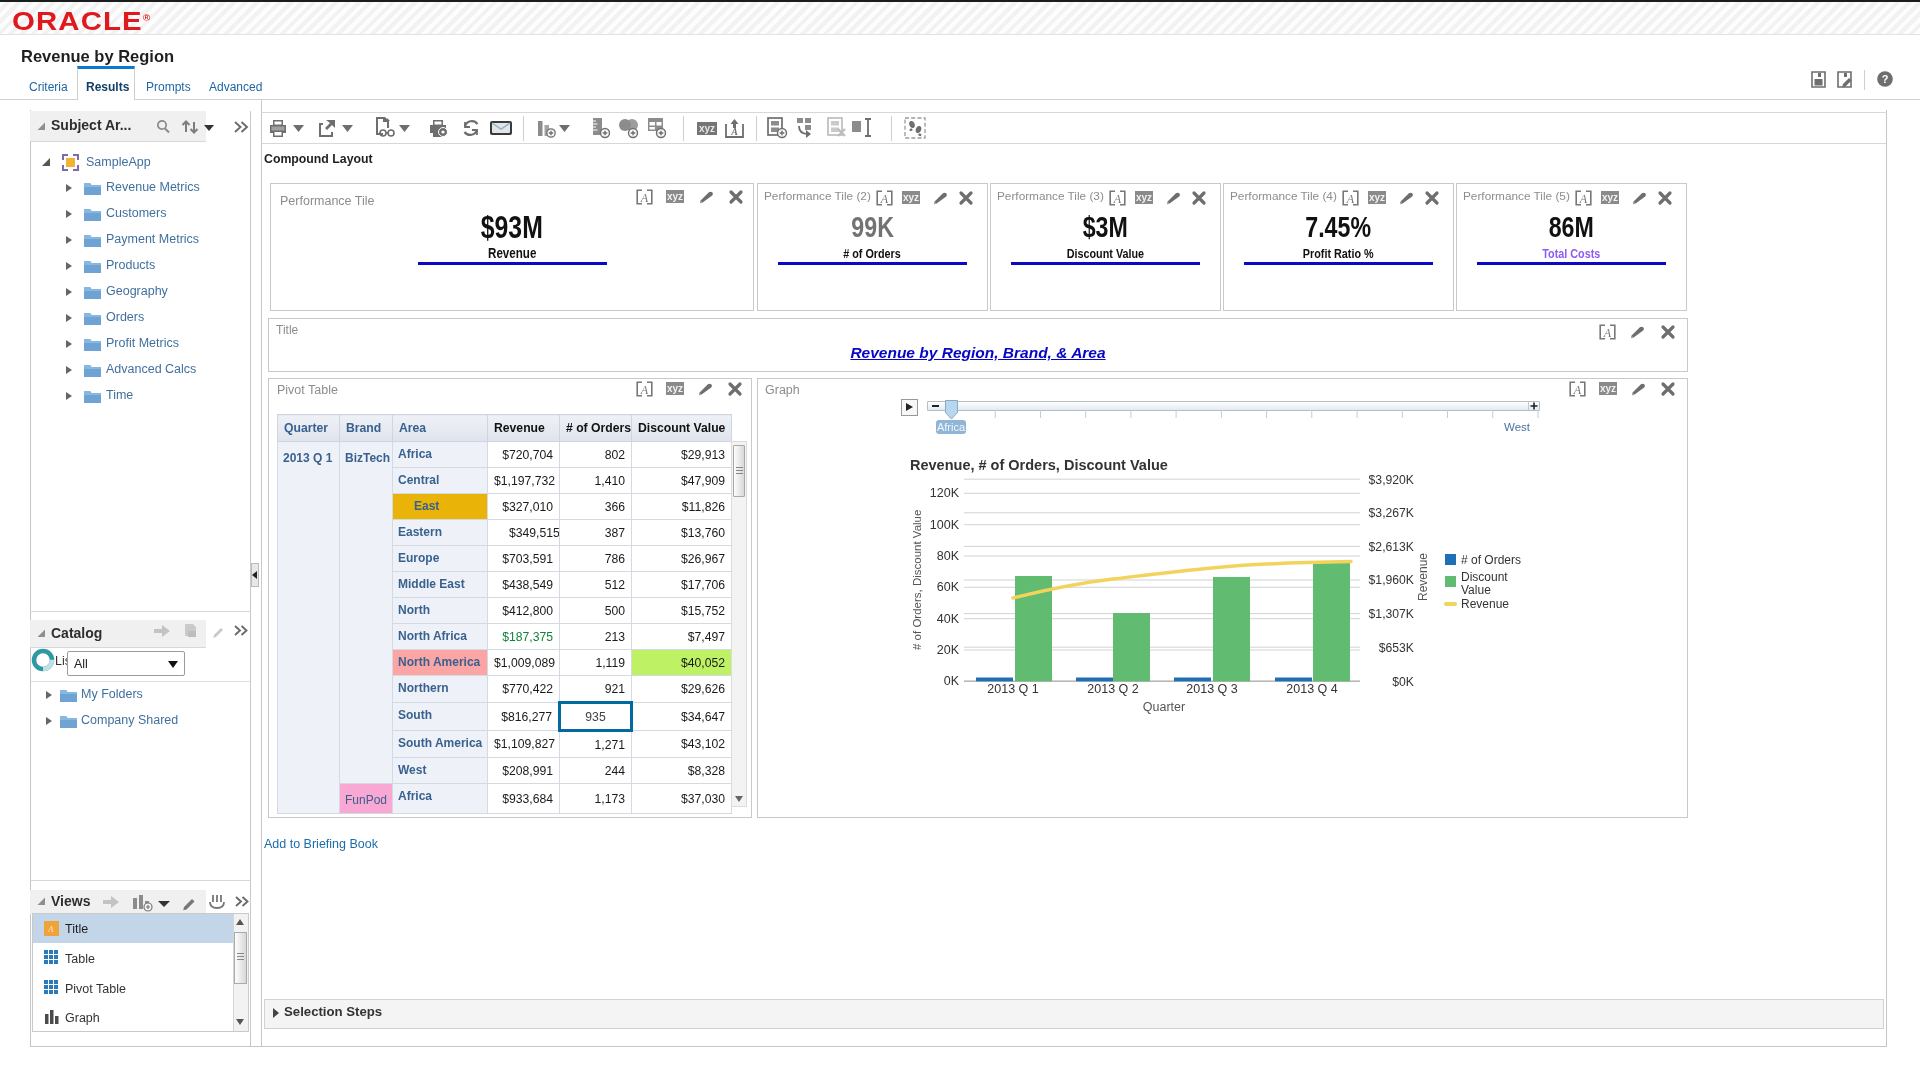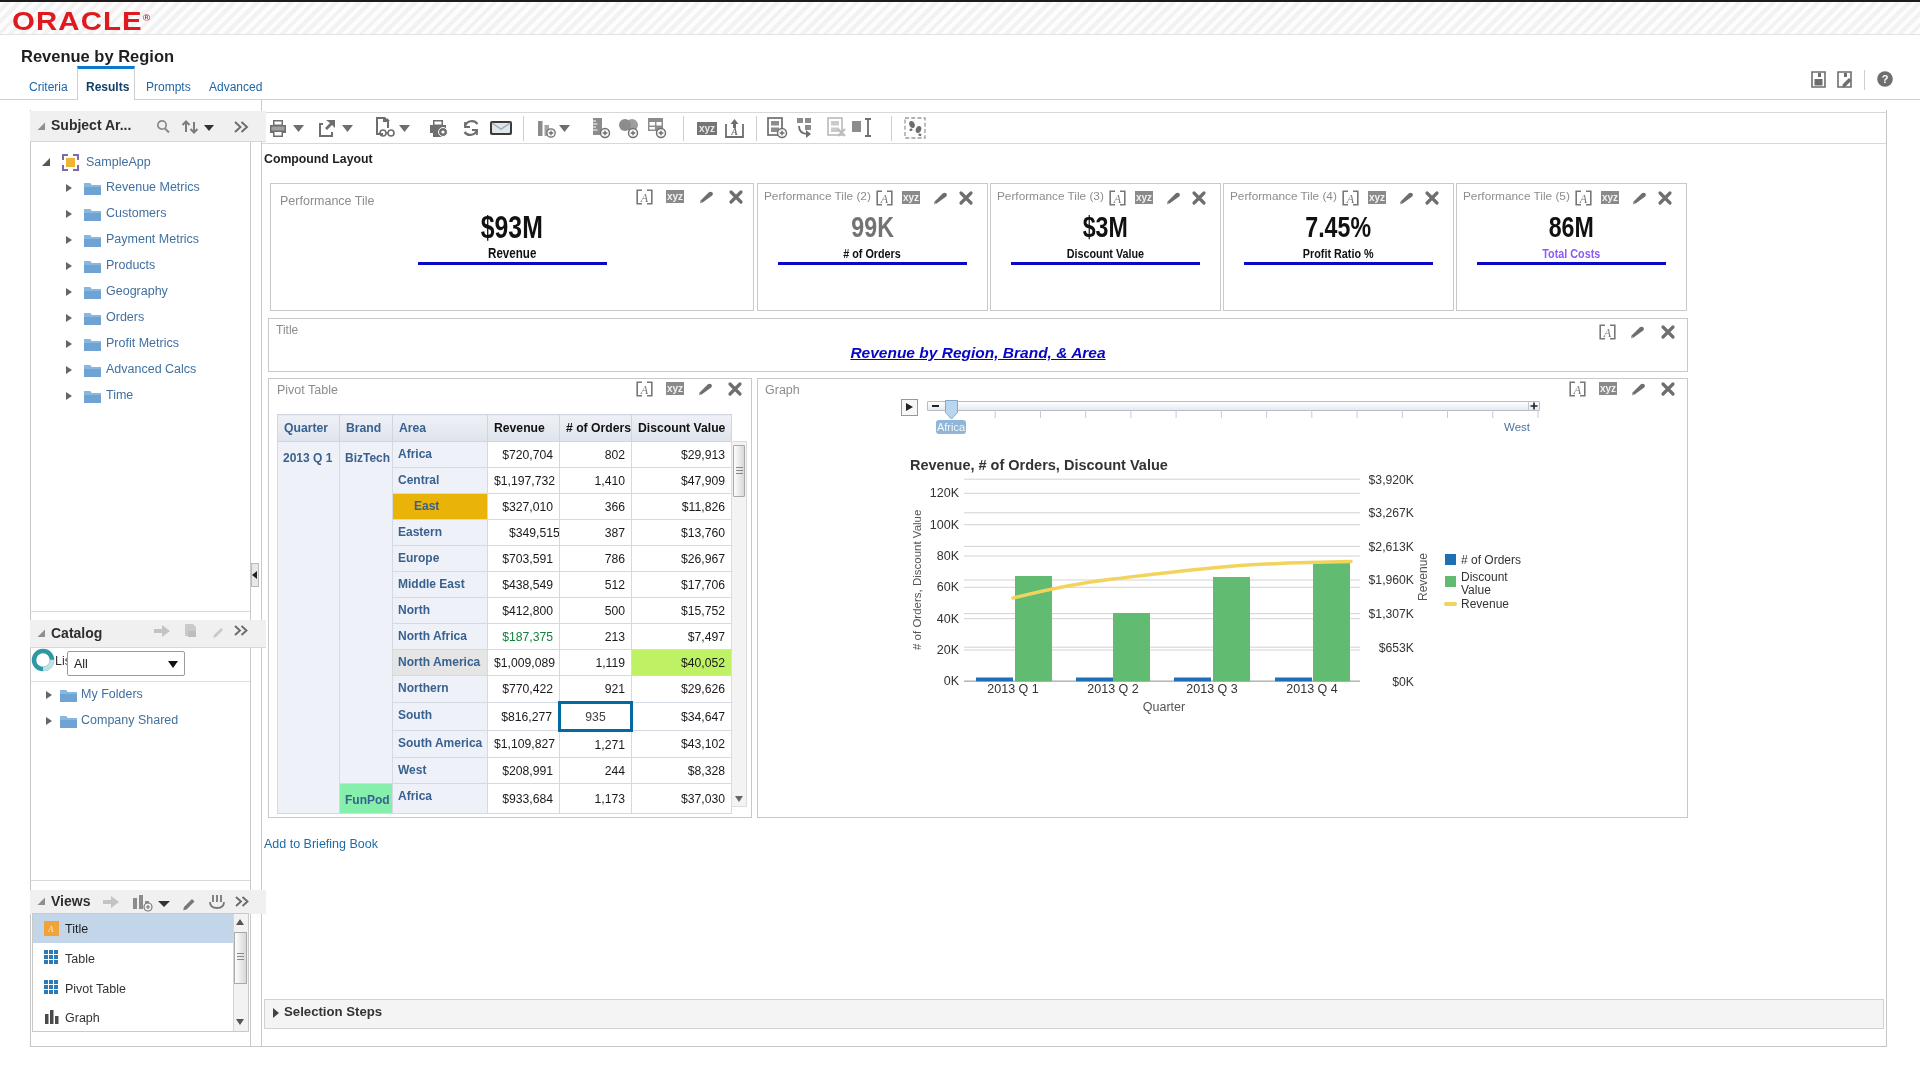--- a/index.html
+++ b/index.html
@@ -1,21 +1,21 @@
 <!DOCTYPE html>
 <html><head>
 <meta charset="utf-8">
 <style>
 html,body{margin:0;padding:0;width:1920px;height:1080px;background:#fff;
 font-family:"Liberation Sans",sans-serif;overflow:hidden;}
 .abs{position:absolute;}
 .gray{color:#8d8d8d;}
 svg{display:block;}
 .treetxt{color:#41709f;font-size:12.5px;}
-.phdr{position:absolute;left:30px;width:236px;height:31px;background:#f0f0f0;
+.phdr{position:absolute;left:30px;width:176px;height:31px;background:#f0f0f0;
 border-bottom:1px solid #d8d8d8;box-sizing:border-box;padding-left:28px;}
 .phdr b{position:absolute;left:21px;top:6px;font-size:14px;color:#2e2e2e;}
 .vline{position:absolute;width:1px;background:#c9c9c9;}
 .hline{position:absolute;height:1px;background:#c9c9c9;}
 </style>
 </head>
 <body>
 
 <div class="abs" style="left:0;top:0;width:1920px;height:2px;background:#1c1c1c;"></div>
 <div class="abs" style="left:0;top:2px;width:1920px;height:32px;background:repeating-linear-gradient(135deg,#fdfdfd 0 4px,#f2f2f2 4px 8px);border-bottom:1px solid #e2e2e2;"></div>
@@ -604,21 +604,21 @@
         <td style="border:1px solid #d4dae2;background:#fff;color:#1a1a1a;padding:0 6px;text-align:right;overflow:hidden;height:25px;">500</td>
         <td style="border:1px solid #d4dae2;background:#fff;color:#1a1a1a;padding:0 6px;text-align:right;overflow:hidden;height:25px;">$15,752</td>
       </tr>
       <tr>
         <td style="border:1px solid #d4dae2;background:#eef2f8;color:#39618f;font-weight:bold;padding:0 2px 0 5px;text-align:left;vertical-align:top;overflow:hidden;line-height:25px;font-size:12px;height:25px;">North Africa</td>
         <td style="border:1px solid #d4dae2;background:#fff;color:#15803d;padding:0 6px;text-align:right;overflow:hidden;height:25px;">$187,375</td>
         <td style="border:1px solid #d4dae2;background:#fff;color:#1a1a1a;padding:0 6px;text-align:right;overflow:hidden;height:25px;">213</td>
         <td style="border:1px solid #d4dae2;background:#fff;color:#1a1a1a;padding:0 6px;text-align:right;overflow:hidden;height:25px;">$7,497</td>
       </tr>
       <tr>
-        <td style="border:1px solid #d4dae2;background:#e5e5e5;color:#39618f;font-weight:bold;padding:0 2px 0 5px;text-align:left;vertical-align:top;overflow:hidden;line-height:25px;font-size:12px;height:25px;">North America</td>
+        <td style="border:1px solid #d4dae2;background:#fca5a5;color:#39618f;font-weight:bold;padding:0 2px 0 5px;text-align:left;vertical-align:top;overflow:hidden;line-height:25px;font-size:12px;height:25px;">North America</td>
         <td style="border:1px solid #d4dae2;background:#fff;color:#1a1a1a;padding:0 6px;text-align:right;overflow:hidden;height:25px;">$1,009,089</td>
         <td style="border:1px solid #d4dae2;background:#fff;color:#1a1a1a;padding:0 6px;text-align:right;overflow:hidden;height:25px;">1,119</td>
         <td style="border:1px solid #d4dae2;background:#bef264;color:#1a1a1a;padding:0 6px;text-align:right;overflow:hidden;height:25px;">$40,052</td>
       </tr>
       <tr>
         <td style="border:1px solid #d4dae2;background:#eef2f8;color:#39618f;font-weight:bold;padding:0 2px 0 5px;text-align:left;vertical-align:top;overflow:hidden;line-height:25px;font-size:12px;height:25px;">Northern</td>
         <td style="border:1px solid #d4dae2;background:#fff;color:#1a1a1a;padding:0 6px;text-align:right;overflow:hidden;height:25px;">$770,422</td>
         <td style="border:1px solid #d4dae2;background:#fff;color:#1a1a1a;padding:0 6px;text-align:right;overflow:hidden;height:25px;">921</td>
         <td style="border:1px solid #d4dae2;background:#fff;color:#1a1a1a;padding:0 6px;text-align:right;overflow:hidden;height:25px;">$29,626</td>
       </tr>
@@ -634,21 +634,21 @@
         <td style="border:1px solid #d4dae2;background:#fff;color:#1a1a1a;padding:0 6px;text-align:right;overflow:hidden;height:25px;">1,271</td>
         <td style="border:1px solid #d4dae2;background:#fff;color:#1a1a1a;padding:0 6px;text-align:right;overflow:hidden;height:25px;">$43,102</td>
       </tr>
       <tr>
         <td style="border:1px solid #d4dae2;background:#eef2f8;color:#39618f;font-weight:bold;padding:0 2px 0 5px;text-align:left;vertical-align:top;overflow:hidden;line-height:25px;font-size:12px;height:25px;">West</td>
         <td style="border:1px solid #d4dae2;background:#fff;color:#1a1a1a;padding:0 6px;text-align:right;overflow:hidden;height:25px;">$208,991</td>
         <td style="border:1px solid #d4dae2;background:#fff;color:#1a1a1a;padding:0 6px;text-align:right;overflow:hidden;height:25px;">244</td>
         <td style="border:1px solid #d4dae2;background:#fff;color:#1a1a1a;padding:0 6px;text-align:right;overflow:hidden;height:25px;">$8,328</td>
       </tr>
       <tr>
-        <td style="border:1px solid #d4dae2;background:#86efac;color:#39618f;font-weight:bold;padding:0 2px 0 5px;text-align:left;vertical-align:top;overflow:hidden;line-height:25px;font-size:12px;padding-top:4px;">FunPod</td>
+        <td style="border:1px solid #d4dae2;background:#f9a8d4;color:#39618f;font-weight:normal;padding:0 2px 0 5px;text-align:left;vertical-align:top;overflow:hidden;line-height:25px;font-size:12px;padding-top:4px;">FunPod</td>
         <td style="border:1px solid #d4dae2;background:#eef2f8;color:#39618f;font-weight:bold;padding:0 2px 0 5px;text-align:left;vertical-align:top;overflow:hidden;line-height:25px;font-size:12px;height:25px;">Africa</td>
         <td style="border:1px solid #d4dae2;background:#fff;color:#1a1a1a;padding:0 6px;text-align:right;overflow:hidden;height:25px;">$933,684</td>
         <td style="border:1px solid #d4dae2;background:#fff;color:#1a1a1a;padding:0 6px;text-align:right;overflow:hidden;height:25px;">1,173</td>
         <td style="border:1px solid #d4dae2;background:#fff;color:#1a1a1a;padding:0 6px;text-align:right;overflow:hidden;height:25px;">$37,030</td>
       </tr>
     </tbody>
   </table>
 <div class="abs" style="left:731px;top:441px;width:16px;height:366px;background:#f3f3f3;border:1px solid #dcdcdc;box-sizing:border-box;"></div>
 <div class="abs" style="left:733px;top:445px;width:12px;height:52px;background:linear-gradient(90deg,#fdfdfd,#d8d8d8);border:1px solid #a8a8a8;box-sizing:border-box;border-radius:1px;"></div>
 <div class="abs" style="left:736px;top:467px;width:7px;height:1px;background:#888;box-shadow:0 3px 0 #888,0 6px 0 #888;"></div>

